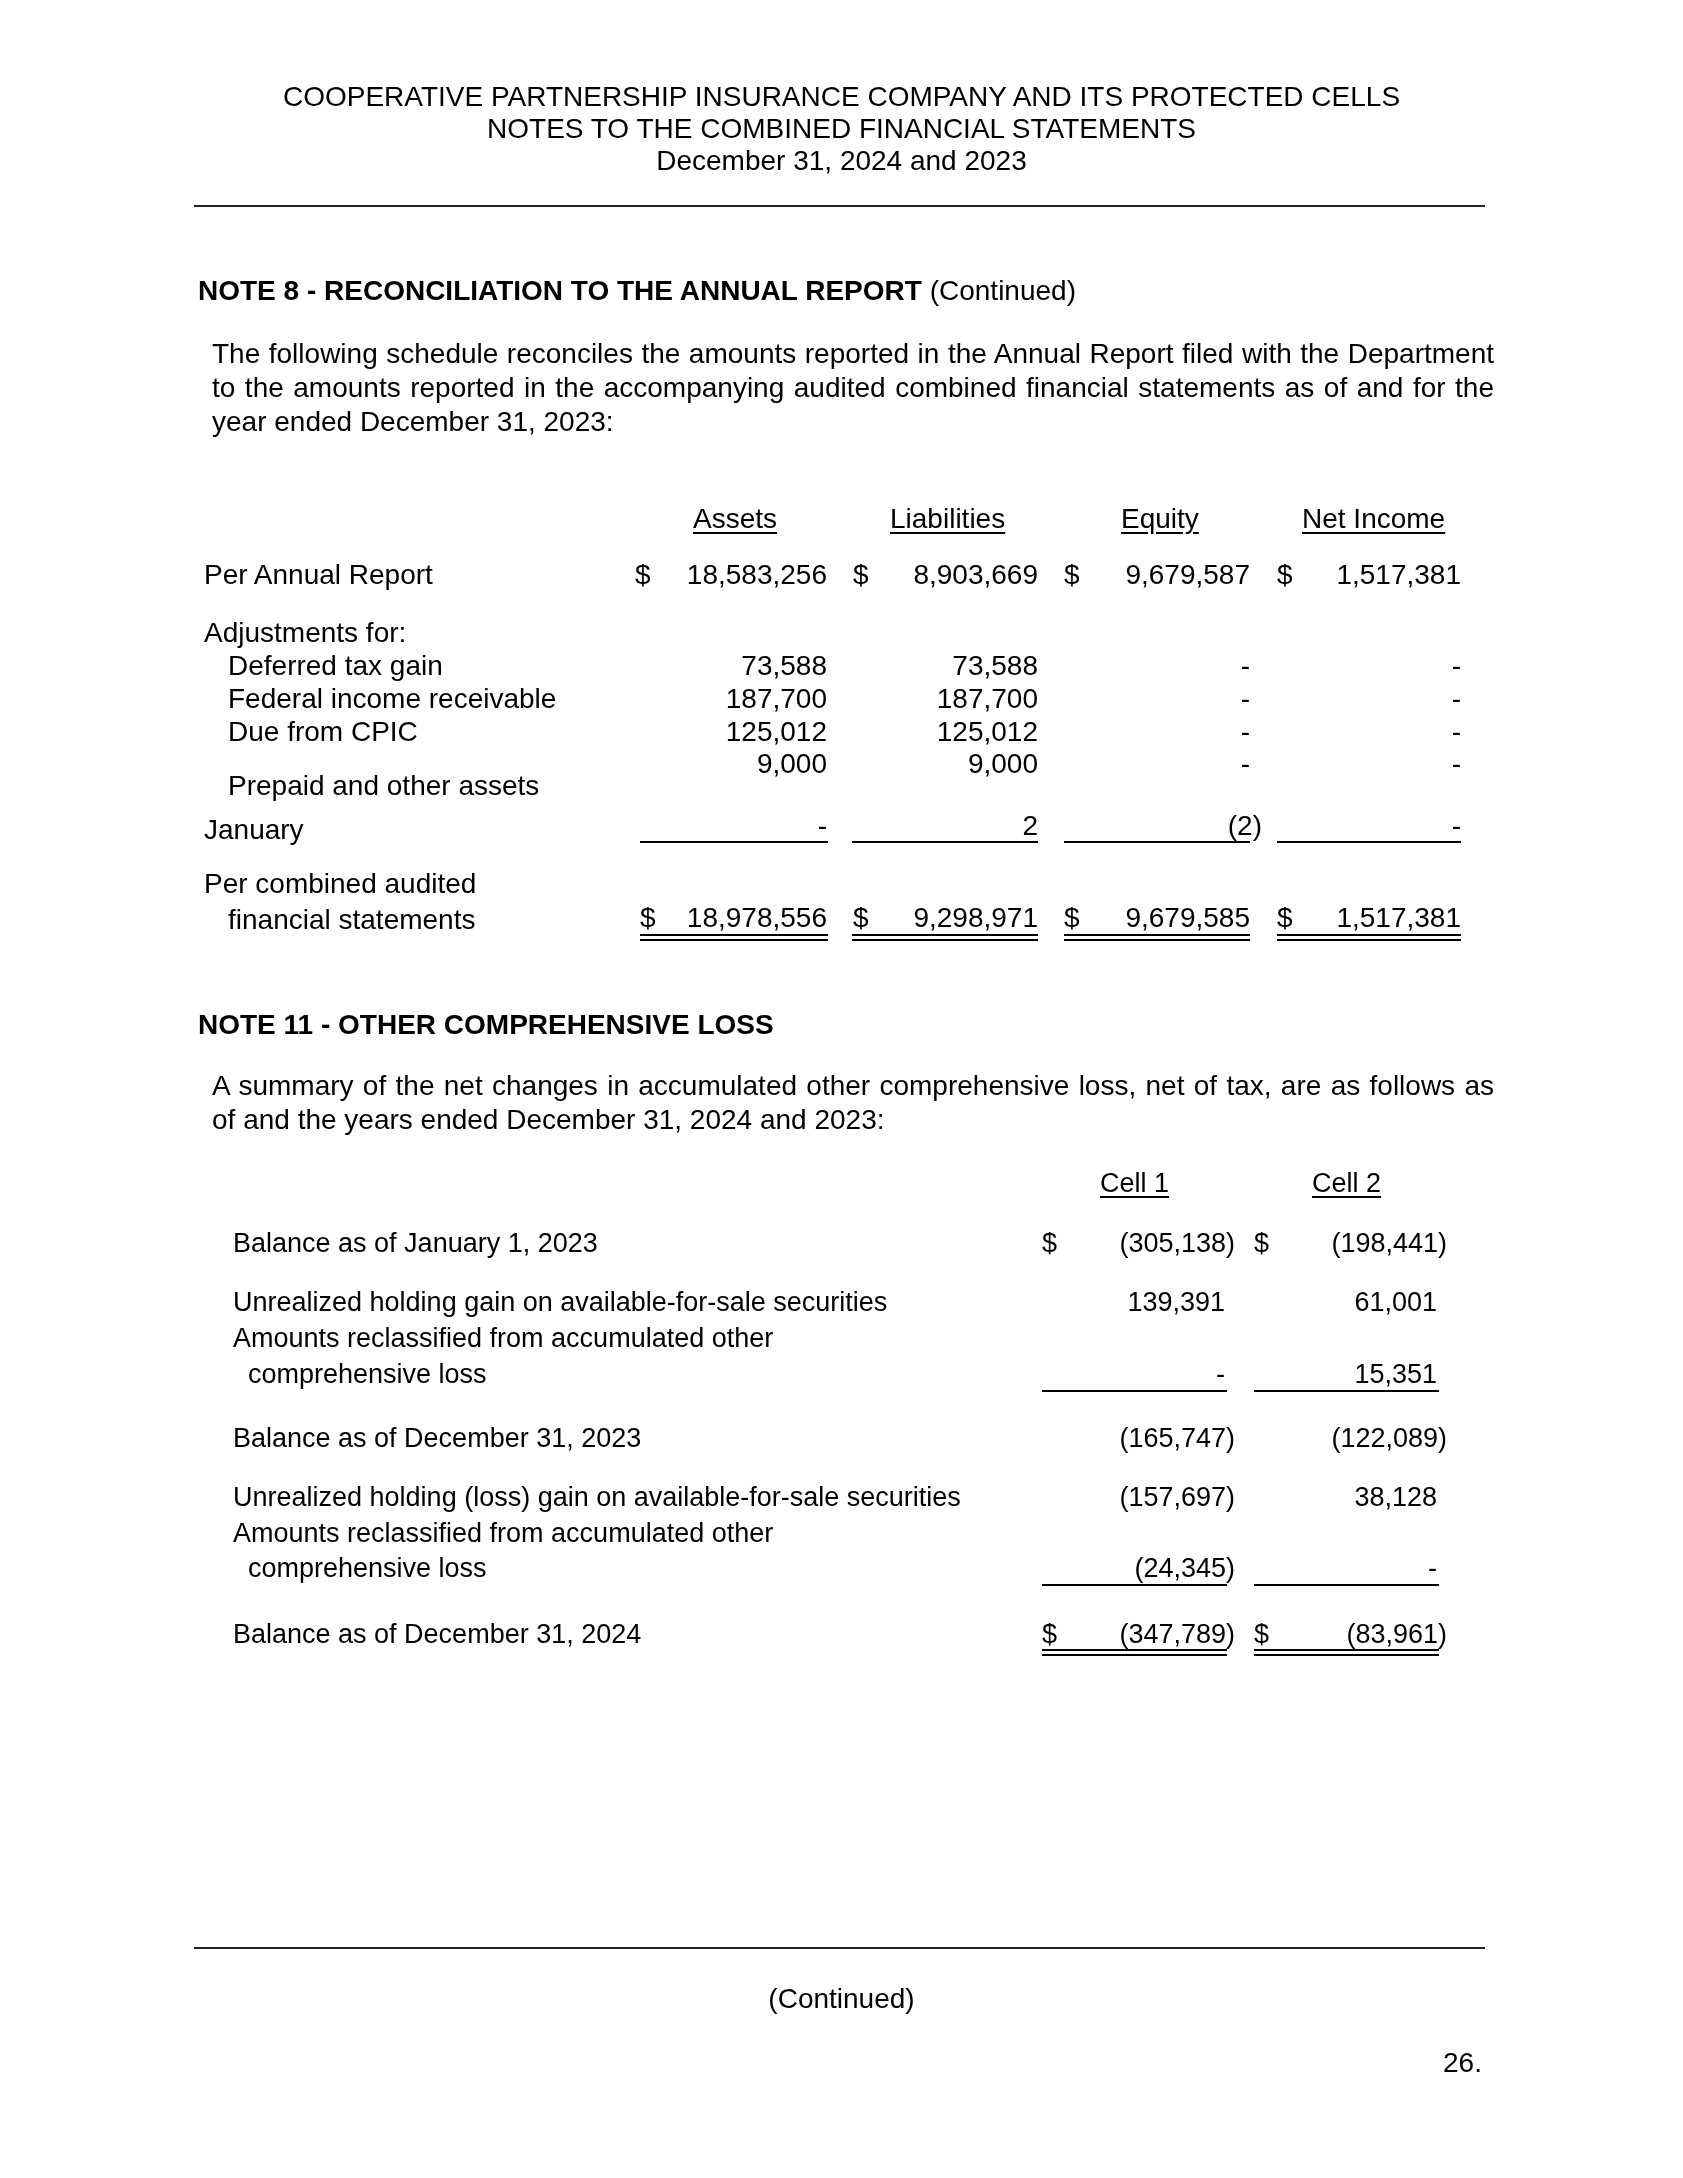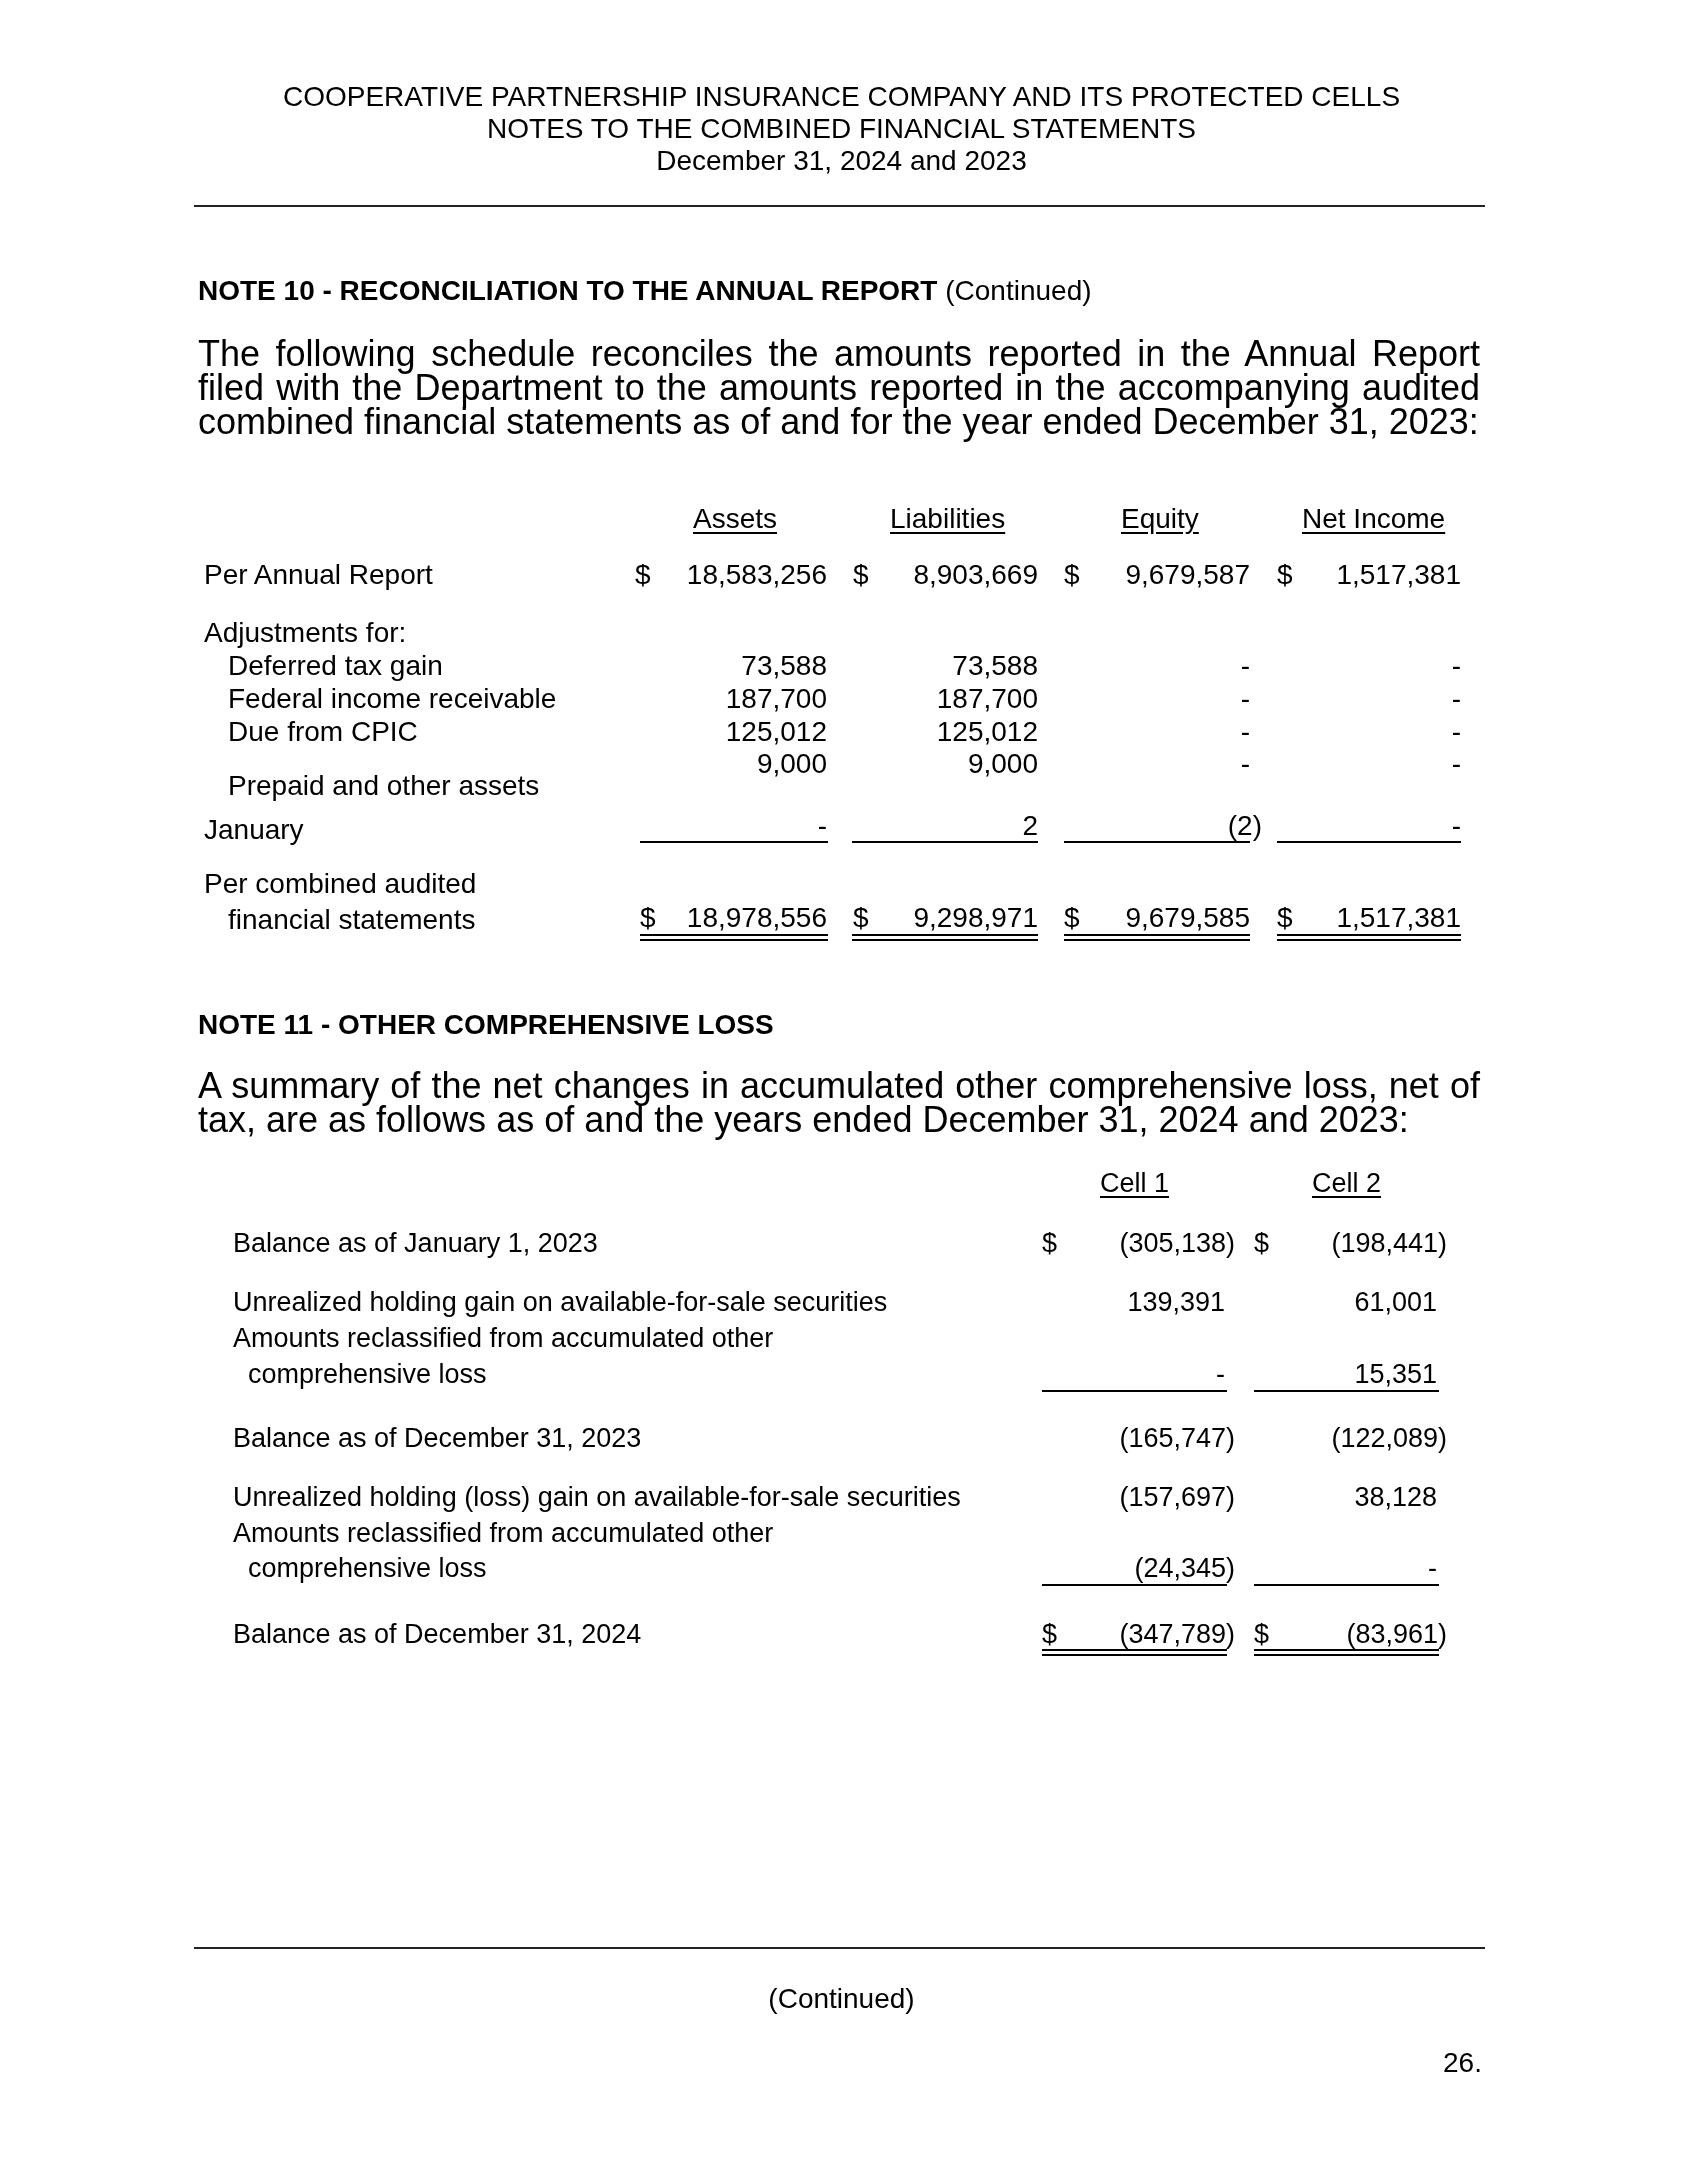--- a/index.html
+++ b/index.html
@@ -2,38 +2,38 @@
 <html><head>
 <meta charset="utf-8">
 <style>
   html, body { margin: 0; padding: 0; background: #ffffff; }
   body { width: 1683px; height: 2178px; position: relative; overflow: hidden;
          font-family: "Liberation Sans", sans-serif; color: #000; font-size: 28px; }
   .abs { position: absolute; white-space: nowrap; line-height: 1; }
   .center { left: 0; width: 1683px; text-align: center; }
   .rule { position: absolute; height: 2px; background: #222; }
   .bold { font-weight: bold; }
-  .para { position: absolute; left: 198px; width: 1282px; text-align: justify; text-align-last: left;
-          line-height: 34px; font-size: 36px; }
+  .para { position: absolute; left: 212px; width: 1282px; text-align: justify; text-align-last: left;
+          line-height: 34px; font-size: 28px; }
   .colhdr { text-decoration: underline; text-underline-offset: 4px; }
   .num { position: absolute; text-align: right; white-space: nowrap; line-height: 1; }
   .dollar { position: absolute; white-space: nowrap; line-height: 1; }
   .uline { position: absolute; height: 2px; background: #000; }
   .dline { position: absolute; height: 7px; border-top: 2px solid #000; border-bottom: 2px solid #000; box-sizing: border-box; }
   .ns { font-size: 27px; }
 </style>
 </head>
 <body>
 
 <div class="abs center" style="top:83px;text-align:center;">COOPERATIVE PARTNERSHIP INSURANCE COMPANY AND ITS PROTECTED CELLS</div>
 <div class="abs center" style="top:115px;text-align:center;">NOTES TO THE COMBINED FINANCIAL STATEMENTS</div>
 <div class="abs center" style="top:147px;">December 31, 2024 and 2023</div>
 <div class="rule" style="left:194px; width:1291px; top:205px;"></div>
 
-<div class="abs" style="left:198px; top:277px;"><span class="bold">NOTE 10 - RECONCILIATION TO THE ANNUAL REPORT</span> <span>(Continued)</span></div>
+<div class="abs" style="left:198px; top:277px;"><span class="bold">NOTE 8 - RECONCILIATION TO THE ANNUAL REPORT</span> <span>(Continued)</span></div>
 <div class="para" style="top:337px;">The following schedule reconciles the amounts reported in the Annual Report filed with the Department to the amounts reported in the accompanying audited combined financial statements as of and for the year ended December 31, 2023:</div>
 
 <div class="abs colhdr" style="left:693px; top:505px;">Assets</div>
 <div class="abs colhdr" style="left:890px; top:505px;">Liabilities</div>
 <div class="abs colhdr" style="left:1121px; top:505px;">Equity</div>
 <div class="abs colhdr" style="left:1302px; top:505px;">Net Income</div>
 
 <div>
   <div class="abs" style="left:204px; top:561px;">Per Annual Report</div>
   <div class="dollar" style="left:635px; top:561px;">$</div>

